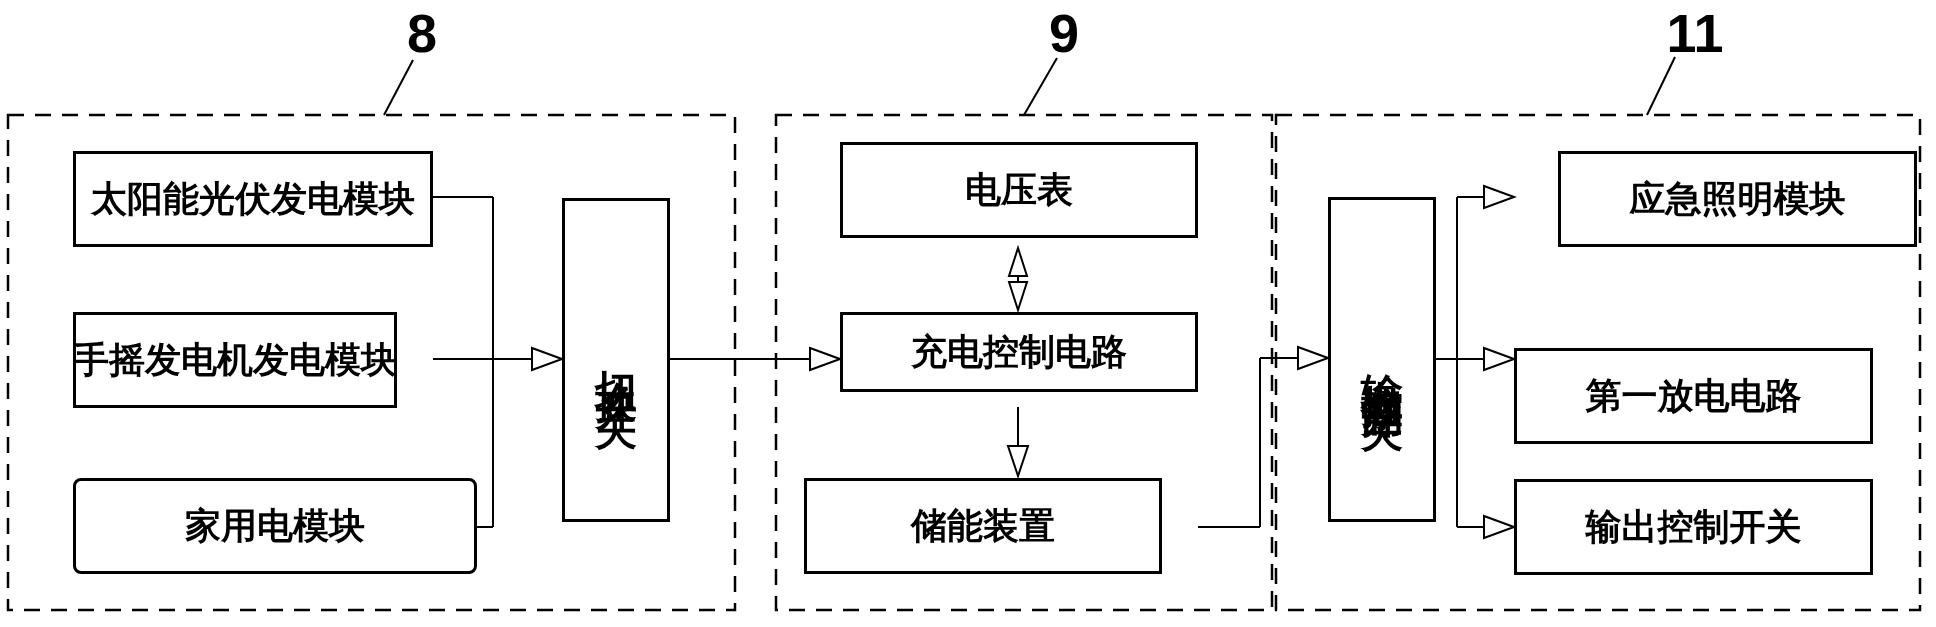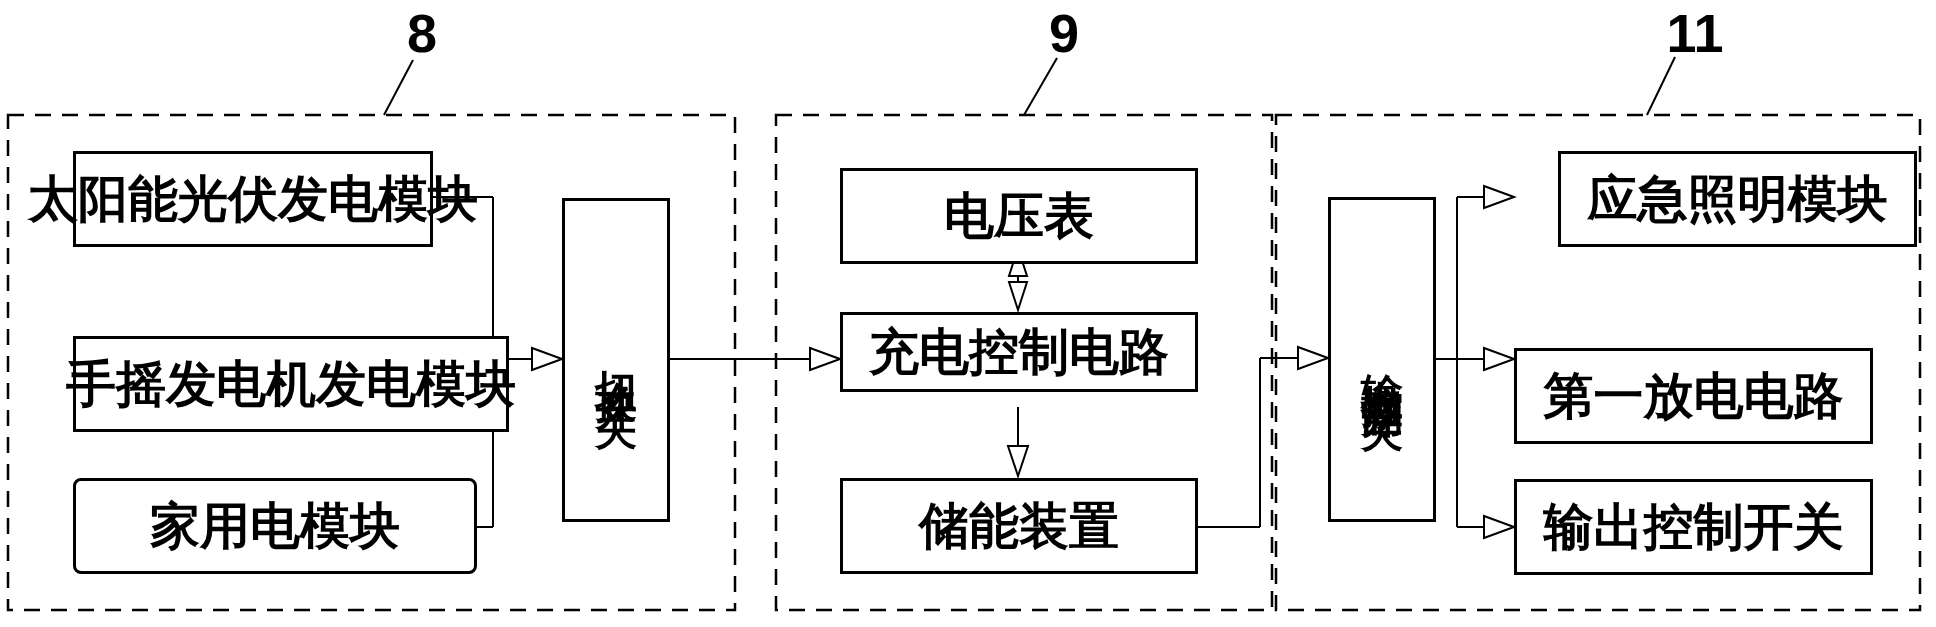--- a/index.html
+++ b/index.html
@@ -5,39 +5,39 @@
   html,body{margin:0;padding:0;background:#ffffff;}
   #figure-canvas{
     position:relative;width:1936px;height:627px;background:#ffffff;
     font-family:"Liberation Sans","DejaVu Sans",sans-serif;color:#000;
     overflow:hidden;
   }
   #wire-layer{position:absolute;left:0;top:0;}
   .node{
     position:absolute;box-sizing:border-box;border:3px solid #000;background:#fff;
     display:flex;align-items:center;justify-content:center;
-    font-weight:bold;font-size:50px;white-space:nowrap;letter-spacing:0px;
+    font-weight:bold;font-size:36px;white-space:nowrap;letter-spacing:0px;
   }
   .vnode{
     writing-mode:vertical-rl;text-orientation:upright;
     font-size:42px;letter-spacing:12px;
   }
   .vnode6{letter-spacing:7px;}
   .ref-num{
     position:absolute;font-size:54px;font-weight:bold;text-align:center;
     line-height:1;
   }
   
   #n-a1{left:73px;top:151px;width:360px;height:96px;}
-  #n-a2{left:73px;top:312px;width:436px;height:96px;margin-top:24px;}
+  #n-a2{left:73px;top:312px;width:324px;height:96px;}
   #n-a3{left:73px;top:478px;width:404px;height:96px;border-radius:8px;}
   #n-sw1{left:562px;top:198px;width:108px;height:324px;}
-  #n-b1{left:840px;top:168px;width:358px;height:96px;}
+  #n-b1{left:840px;top:142px;width:358px;height:96px;}
   #n-b2{left:840px;top:312px;width:358px;height:80px;}
-  #n-b3{left:840px;top:478px;width:358px;height:96px;}
+  #n-b3{left:804px;top:478px;width:358px;height:96px;}
   #n-sw2{left:1328px;top:197px;width:108px;height:325px;}
   #n-c1{left:1514px;top:151px;width:359px;height:96px;margin-left:44px;}
   #n-c2{left:1514px;top:312px;width:359px;height:96px;margin-top:36px;}
   #n-c3{left:1514px;top:479px;width:359px;height:96px;}
   #ref-8{left:390px;top:6px;width:64px;}
   #ref-9{left:1032px;top:6px;width:64px;}
   #ref-10{left:1652px;top:6px;width:86px;}
 </style>
 </head>
 <body>

